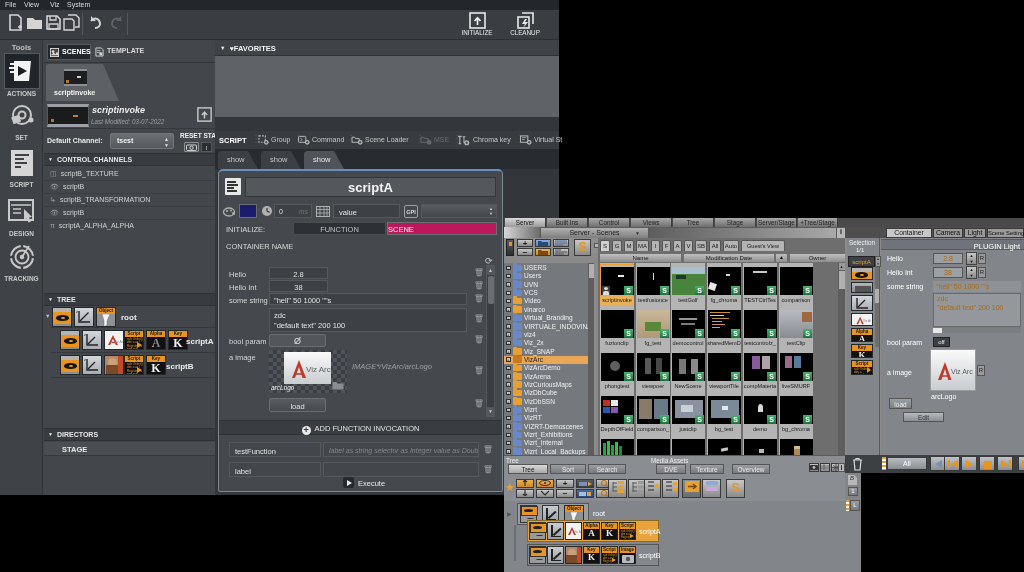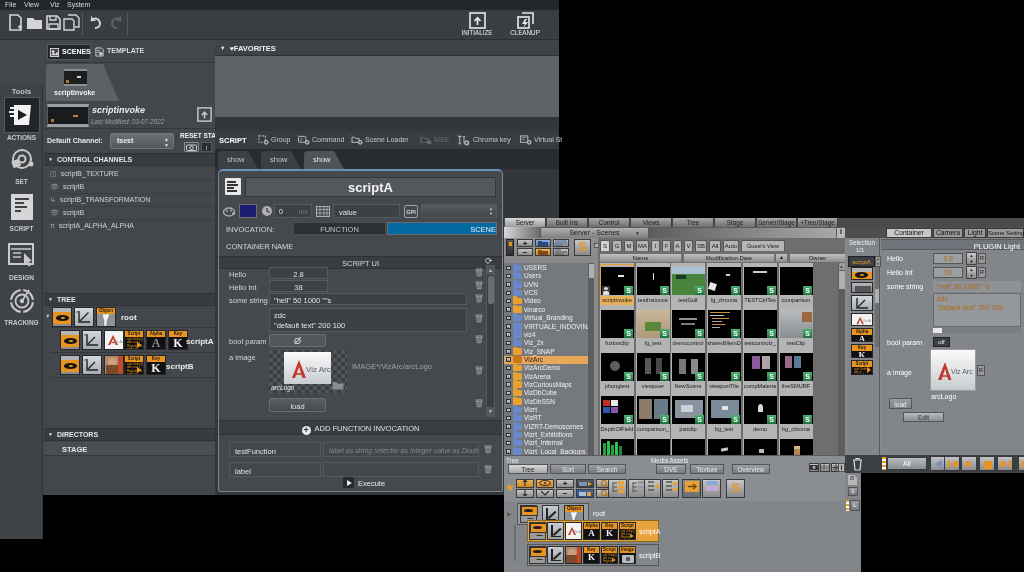--- a/index.html
+++ b/index.html
@@ -12,21 +12,21 @@
 #arc { left:0; top:0; width:559px; height:495px; background:#43474b; }
 #menubar { left:0; top:0; width:559px; height:10px; background:#23272b; color:#d8d8d8; font-size:7px; }
 #menubar span { position:absolute; top:1px; }
 #toolbar { left:0; top:10px; width:559px; height:30px; background:#3a3e43; border-bottom:1px solid #2c3034; }
 .tbi { position:absolute; top:4px; width:17px; height:17px; color:#d4d4d4; }
 .tsep { position:absolute; top:3px; width:1px; height:22px; background:#54585c; }
 .bigbtn { position:absolute; top:2px; width:46px; height:27px; color:#e8e8e8; text-align:center; font-size:6.3px; }
 .bigbtn svg { display:block; margin:0 auto; }
 
 
-#sidebar { left:0; top:40px; width:43px; height:455px; background:#3f4347; border-right:1px solid #303438; color:#c9c9c9;margin-top:44px; }
+#sidebar { left:0; top:40px; width:43px; height:455px; background:#3f4347; border-right:1px solid #303438; color:#c9c9c9; }
 .sbitem { position:absolute; left:0; width:43px; text-align:center; font-size:6.5px; font-weight:bold; color:#c9c9c9; }
 .sbitem .ic { display:block; margin:0 auto 2px auto; }
 #tools-lbl { position:absolute; top:3px; left:0; width:43px; text-align:center; font-size:7.5px; font-weight:bold; color:#c0c0c0; }
 
 
 #lpanel { left:44px; top:40px; width:171px; height:455px; background:#43474b; }
 .phead { position:absolute; left:0; width:171px; height:13px; background:#383c40; border-top:1px solid #2e3236; border-bottom:1px solid #2e3236; color:#e6e6e6; font-size:7px; font-weight:bold; padding:2px 0 0 4px; }
 .phead .tri { font-size:5px; vertical-align:1px; margin-right:4px; }
 .ccitem { position:absolute; left:0; width:171px; height:13px; border-bottom:1px solid #3a3e42; color:#d2d2d2; font-size:7px; padding:2px 0 0 6px; }
 .ccitem .cic { color:#9aa0a6; margin-right:4px; font-size:7px; }
@@ -1084,27 +1084,26 @@
     <svg width="14" height="11" viewBox="0 0 14 11" style="position:absolute;left:97px;top:35px">
         <rect x="0.5" y="0.5" width="13" height="10" fill="none" stroke="#b0b0b0"></rect>
         <path d="M0.5 3.5h13M0.5 7h13M4 0.5v10M8 0.5v10M11 0.5v10" stroke="#b0b0b0" stroke-width="0.8"></path>
       </svg>
     <div class="fld" style="left:114px;top:33px;width:67px;height:14px;font-size:7.5px;padding:2.5px 0 0 5px">value</div>
     <div class="abs" style="left:185px;top:34px;width:14px;height:13px;border:1px solid #9aa0a6;border-radius:2px;color:#d8d8d8;font-size:5.5px;font-weight:bold;text-align:center;padding-top:3px">GPI</div>
     <div class="fld" style="left:202px;top:33px;width:76px;height:14px;background:linear-gradient(#595d61,#43474b)">
         <span style="position:absolute;right:3px;top:1px;font-size:4px;line-height:5px;color:#d0d0d0">▲<br>▼</span>
       </div>
 
-    <span class="lbl" style="left:7px;top:54px;color:#d6d6d6;font-size:7.5px">INVOCATION:</span>
+    <span class="lbl" style="left:7px;top:54px;color:#d6d6d6;font-size:7.5px">INITIALIZE:</span>
     <div class="abs" style="left:74px;top:51px;width:93px;height:13px;background:#2d3135;border:1px solid #4a4e52;color:#c0c0c0;font-size:7.5px;text-align:center;padding-top:2px">FUNCTION</div>
-    <div class="abs" style="left:168px;top:51px;width:110px;height:13px;background:#0369a1;border:1px solid #6a6e72;color:#f0f0f0;font-size:7.5px;text-align:right;padding-top:2px">SCENE</div>
+    <div class="abs" style="left:168px;top:51px;width:110px;height:13px;background:#be185d;border:1px solid #6a6e72;color:#f0f0f0;font-size:7.5px;text-align:left;padding-top:2px">SCENE</div>
 
     <span class="lbl" style="left:7px;top:71px;color:#d6d6d6;font-size:7.5px">CONTAINER NAME</span>
 
-    <div class="abs" style="left:0px;top:85px;width:283px;height:13px;background:#393d41;border-top:1px solid #2e3236;border-bottom:1px solid #2e3236;color:#d8d8d8;font-size:7.5px;text-align:center;padding-top:2px">SCRIPT UI</div>
     <span class="lbl" style="left:266px;top:85px;color:#c8c8c8;font-size:9px">⟳</span>
 
     <span class="lbl" style="left:10px;top:99px;color:#d6d6d6;font-size:7.5px">Hello</span>
     <div class="fld" style="left:50px;top:96px;width:59px;height:12px;font-size:7.5px;text-align:center;padding-top:2px">2.8</div>
     <span class="lbl" style="left:10px;top:112px;color:#d6d6d6;font-size:7.5px">Hello Int</span>
     <div class="fld" style="left:50px;top:109px;width:59px;height:12px;font-size:7.5px;text-align:center;padding-top:2px">38</div>
     <span class="lbl" style="left:10px;top:125px;color:#d6d6d6;font-size:7.5px">some string</span>
     <div class="fld" style="left:50px;top:122px;width:198px;height:12px;font-size:7.5px;padding:2px 0 0 4px">"hell" 50 1000 ""s</div>
     <div class="fld" style="left:50px;top:137px;width:198px;height:24px;font-size:7.5px;padding:2px 0 0 4px;line-height:9.5px">zdc<br>"default text" 200 100</div>
     <span class="lbl" style="left:10px;top:166px;color:#d6d6d6;font-size:7.5px">bool param</span>
@@ -1116,21 +1115,21 @@
             <path d="M8 26L15 8l7 18h-3.5L15 15l-4 11z" fill="#c0392b"></path>
             <path d="M12 22h6.5" stroke="#c0392b" stroke-width="1.6"></path>
             <text x="22" y="20" font-size="8" fill="#5a6064">Viz Arc</text>
           </svg>
       </div>
       <span class="lbl" style="left:2px;bottom:2px;color:#f0f0f0;font-size:6.5px;font-style:italic">arcLogo</span>
       <svg width="12" height="9" viewBox="0 0 12 9" style="position:absolute;right:3px;bottom:3px">
           <path d="M0.5 1h4l1 1.5h6V8.5h-11z" fill="#8a8e92"></path>
         </svg>
     </div>
-    <span class="lbl" style="left:133px;top:191px;color:#9aa0a4;font-size:7.5px;">IMAGE*/VizArc/arcLogo</span>
+    <span class="lbl" style="left:133px;top:191px;color:#9aa0a4;font-size:7.5px;font-style:italic">IMAGE*/VizArc/arcLogo</span>
     <div class="abs" style="left:50px;top:227px;width:57px;height:14px;background:linear-gradient(#5a5e62,#46494d);border:1px solid #6a6e72;border-radius:2px;text-align:center;color:#e0e0e0;font-size:7.5px;padding-top:2.5px">load</div>
 
     <div class="lbl" style="left:255px;top:97px;color:#9aa0a4;font-size:8px">🗑</div>
     <div class="lbl" style="left:255px;top:110px;color:#9aa0a4;font-size:8px">🗑</div>
     <div class="lbl" style="left:255px;top:123px;color:#9aa0a4;font-size:8px">🗑</div>
     <div class="lbl" style="left:255px;top:143px;color:#9aa0a4;font-size:8px">🗑</div>
     <div class="lbl" style="left:255px;top:164px;color:#9aa0a4;font-size:8px">🗑</div>
     <div class="lbl" style="left:255px;top:195px;color:#9aa0a4;font-size:8px">🗑</div>
     <div class="lbl" style="left:255px;top:228px;color:#9aa0a4;font-size:8px">🗑</div>
 

